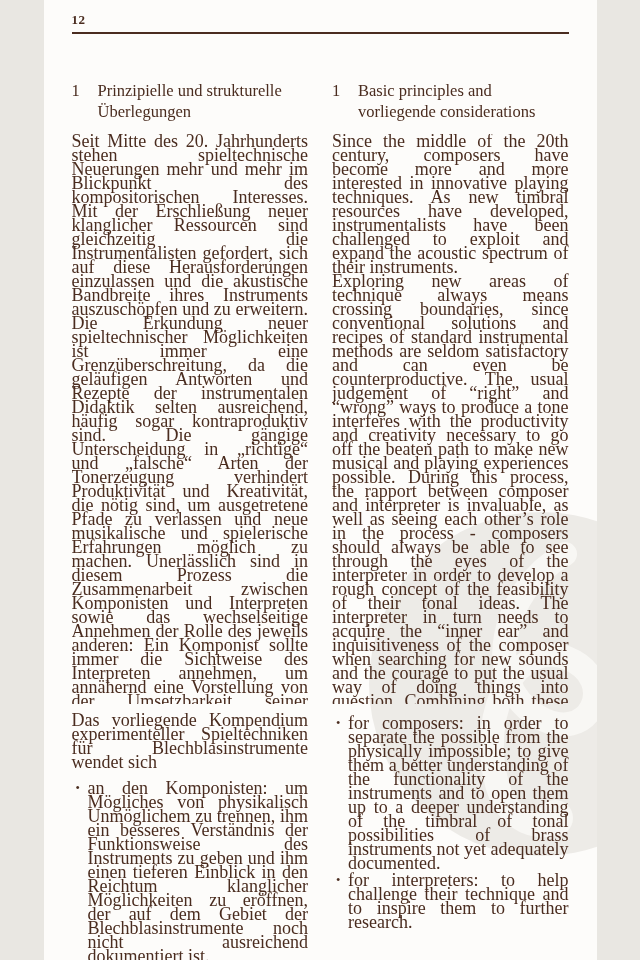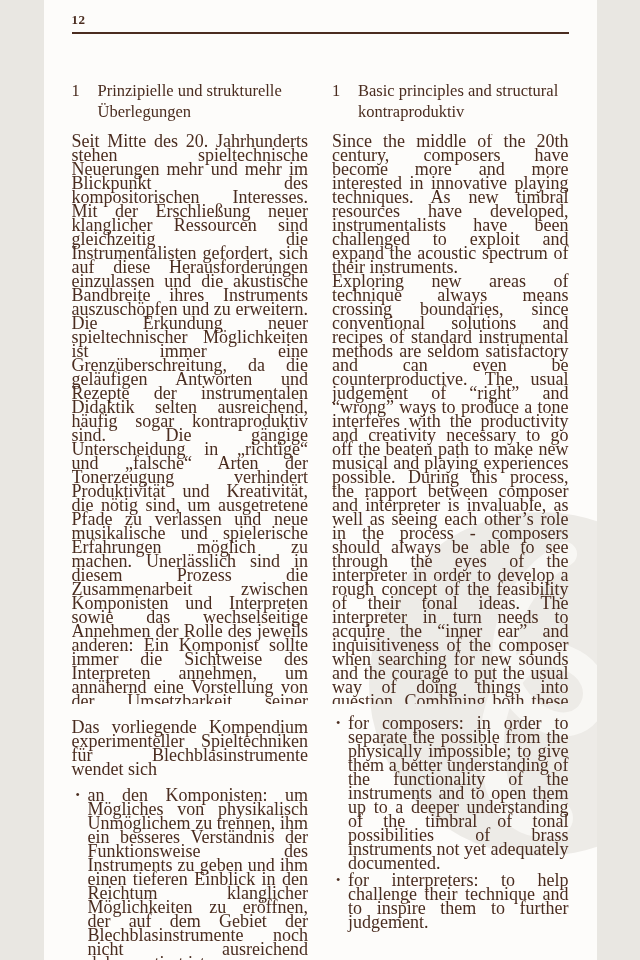--- a/index.html
+++ b/index.html
@@ -64,21 +64,21 @@
   }
   .body-block p,
   .intro,
   .bullet-text {
     font-size: 18px;
     line-height: 14px;
     text-align: justify;
     margin: 0;
   }
   .intro {
-    margin-top: 16px;
+    margin-top: 9px;
   }
   .bullet-list {
     list-style: none;
     margin: 12px 0 0 0;
     padding: 0;
   }
   .bullet-item {
     display: flex;
     margin: 0 0 3px 4px;
   }
@@ -133,32 +133,32 @@
         <li class="bullet-item">
           <span class="bullet-glyph">•</span>
           <span class="bullet-text">an den Interpreten: als Hilfe zur Umsetzung spieltechnischer Anforderungen und als Anregung zum Weiterforschen.</span>
         </li>
       </ul>
     </section>
 
     <section class="col">
       <h2 class="col-heading">
         <span class="h-num">1</span>
-        <span class="h-text">Basic principles and structural kontraproduktiv</span>
+        <span class="h-text">Basic principles and vorliegende considerations</span>
       </h2>
       <div class="body-block">
         <p>Since the middle of the 20th century, composers have become more and more interested in innovative playing techniques. As new timbral resources have developed, instrumentalists have been challenged to exploit and expand the acoustic spectrum of their instruments.</p>
         <p>Exploring new areas of technique always means crossing boundaries, since conventional solutions and recipes of standard instrumental methods are seldom satisfactory and can even be counterproductive. The usual judgement of “right” and “wrong” ways to produce a tone interferes with the productivity and creativity necessary to go off the beaten path to make new musical and playing experiences possible. During this process, the rapport between composer and interpreter is invaluable, as well as seeing each other’s role in the process - composers should always be able to see through the eyes of the interpreter in order to develop a rough concept of the feasibility of their tonal ideas. The interpreter in turn needs to acquire the “inner ear” and inquisitiveness of the composer when searching for new sounds and the courage to put the usual way of doing things into question. Combining both these roles is an exciting approach to experimental playing and musical innovation.</p>
       </div>
       <ul class="bullet-list">
         <li class="bullet-item">
           <span class="bullet-glyph">•</span>
           <span class="bullet-text">for composers: in order to separate the possible from the physically impossible; to give them a better understanding of the functionality of the instruments and to open them up to a deeper understanding of the timbral of tonal possibilities of brass instruments not yet adequately documented.</span>
         </li>
         <li class="bullet-item">
           <span class="bullet-glyph">•</span>
-          <span class="bullet-text">for interpreters: to help challenge their technique and to inspire them to further judgement.</span>
+          <span class="bullet-text">for interpreters: to help challenge their technique and to inspire them to further research.</span>
         </li>
       </ul>
     </section>
 
   </main>
 </div>
 
 </body></html>

